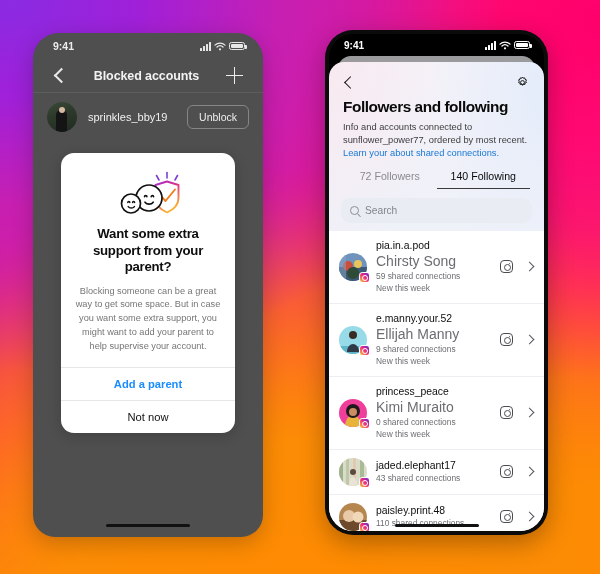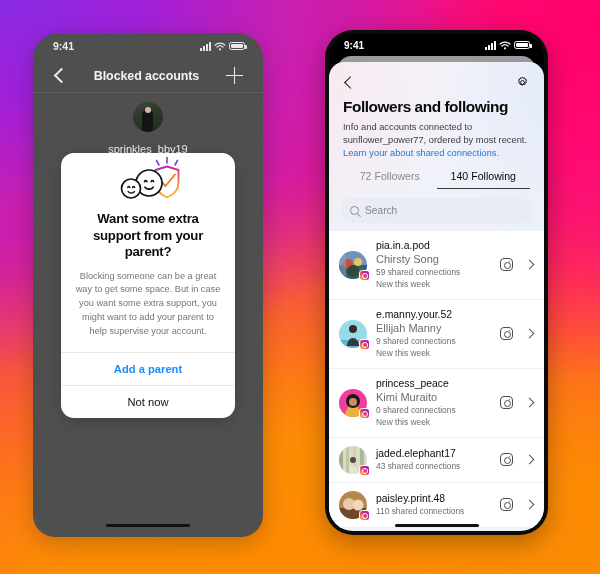--- a/index.html
+++ b/index.html
@@ -44,41 +44,41 @@
     justify-content: space-between; padding: 0 20px;
     border-bottom: 1px solid #5e5d5e;
   }
   .l-title { font-size: 12.5px; font-weight: bold; color: #f2f2f2; letter-spacing: -.1px; }
   .chev-left { width: 11px; height: 11px; border-left: 2px solid #e9e9e9; border-bottom: 2px solid #e9e9e9; transform: rotate(45deg); margin-left:3px; }
   .plus { position: relative; width: 17px; height: 17px; }
   .plus::before, .plus::after { content:""; position:absolute; background:#ededed; }
   .plus::before { left:0; right:0; top:7.6px; height:1.8px; }
   .plus::after { top:0; bottom:0; left:7.6px; width:1.8px; }
 
-  .l-row { display: flex; align-items: center; gap: 11px; padding: 9px 14px; flex-direction: column; }
+  .l-row { display: flex; align-items: center; gap: 11px; padding: 9px 14px; }
   .l-avatar {
     width: 30px; height: 30px; border-radius: 50%; flex: none; overflow: hidden;
     background: linear-gradient(160deg,#3c4a3a 0%,#2d3a2b 40%,#1f2a20 100%);
     position: relative;
   }
   .l-avatar::before { content:""; position:absolute; left:9px; top:8px; width:11px; height:22px; border-radius:5px 5px 0 0; background:#141414; }
   .l-avatar::after { content:""; position:absolute; left:11.5px; top:5px; width:6px; height:6px; border-radius:50%; background:#d6b9a2; }
   .l-username { flex: 1; font-size: 11px; color: #f0f0f0; }
   .l-unblock {
     font-size: 10.5px; color: #eee; border: 1px solid #868686;
     border-radius: 6px; padding: 5px 11px; background: transparent;
   }
 
   
   .modal {
     position: absolute; left: 28px; top: 120px; width: 174px;
     background: #fff; border-radius: 13px; overflow: hidden;
     box-shadow: 0 3px 14px rgba(0,0,0,.18);
   }
-  .modal-body { padding: 2px 14px 13px; text-align: center; }
+  .modal-body { padding: 17px 14px 13px; text-align: center; }
   .illus { width: 86px; height: 50px; margin: 0 auto 6px; display:block; }
   .modal-h {
     font-size: 13.2px; font-weight: bold; color: #0d0d0d;
     line-height: 1.25; letter-spacing: -.25px; margin-bottom: 9px;
   }
   .modal-p { font-size: 9.2px; color: #757575; line-height: 1.52; }
   .modal-btn {
     border-top: 1px solid #e6e6e6; text-align: center;
     padding: 10px 4px; font-size: 11.2px; color: #111;
   }
@@ -155,21 +155,21 @@
     position: absolute; right: -3px; bottom: -2px; width: 11px; height: 11px;
     border-radius: 3.2px; border: 1.3px solid #fff;
     background: linear-gradient(45deg,#f9ce34 0%,#ee2a7b 52%,#6228d7 100%);
   }
   .ig-badge::after {
     content:""; position: absolute; left: 2.1px; top: 2.1px;
     width: 4.4px; height: 4.4px; border: 1px solid #fff; border-radius: 50%;
   }
   .item-txt { flex: 1; min-width: 0; }
   .i-user { font-size: 10.4px; color: #0d0d0d; line-height: 1.32; }
-  .i-name { font-size: 11px; color: #6b6d72; line-height: 1.34; }
+  .i-name { font-size: 14px; color: #6b6d72; line-height: 1.34; }
   .i-shared { font-size: 8.4px; color: #6b6d72; line-height: 1.4; }
   .i-new { font-size: 8.4px; color: #6b6d72; line-height: 1.4; }
   .ig-out {
     width: 13px; height: 13px; border: 1.3px solid #4a4c52; border-radius: 4px;
     position: relative; flex: none; margin-right: 4px;
   }
   .ig-out::after { content:""; position:absolute; left:2.5px; top:2.5px; width:5.2px; height:5.2px; border:1.2px solid #4a4c52; border-radius:50%; }
   .ig-out::before { content:""; position:absolute; right:1.6px; top:1.6px; width:1.5px; height:1.5px; background:#4a4c52; border-radius:50%; }
   .chev-r { width: 7px; height: 7px; border-top: 1.5px solid #54565c; border-right: 1.5px solid #54565c; transform: rotate(45deg); flex:none; }
 

